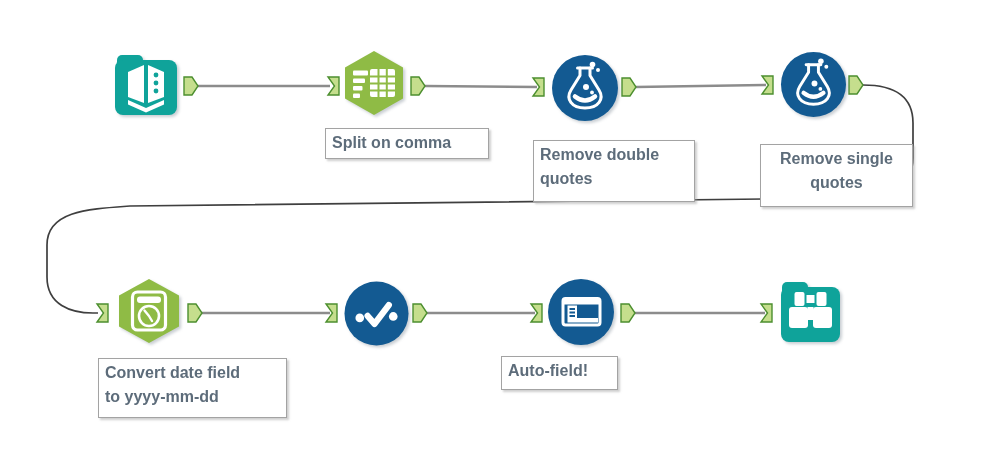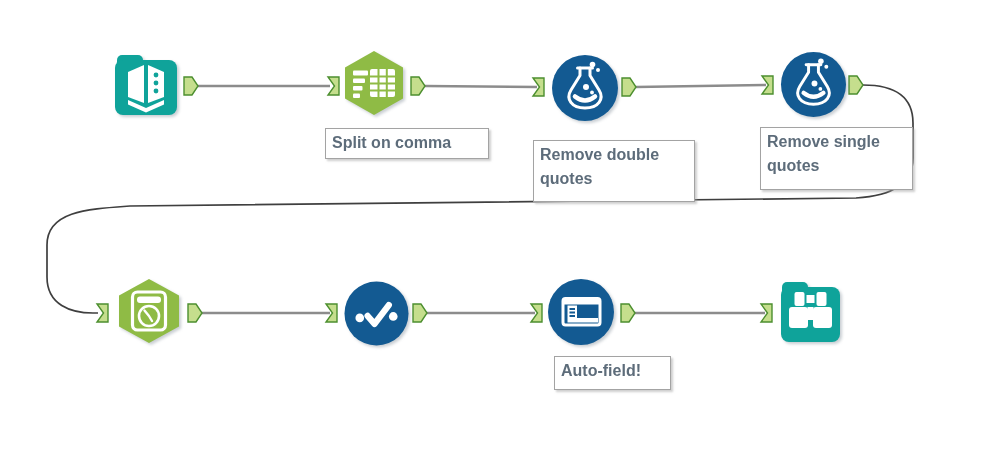--- a/index.html
+++ b/index.html
@@ -31,24 +31,24 @@
     overflow:hidden;
   }
   
   .t1{left:112px; top:53px;}  .t2{left:341px; top:50px;}
   .t3{left:551px; top:54px;}  .t4{left:780px; top:51px;}
   .t5{left:115px; top:278px;} .t6{left:344px; top:281px;}
   .t7{left:547px; top:278px;} .t8{left:778px; top:280px;}
   
   .l1{left:325px; top:128px; width:164px; height:31px;}
   .l2{left:533px; top:140px; width:162px; height:62px;}
-  .l3{left:760px; top:127px; width:153px; height:63px;}
+  .l3{left:760px; top:144px; width:153px; height:63px;text-align:center;}
   .l4{left:98px;  top:358px; width:189px; height:60px;}
   .l5{left:325px; top:355px; width:145px; height:63px;}
-  .l6{left:554px; top:356px; width:117px; height:34px;}
+  .l6{left:501px; top:356px; width:117px; height:34px;}
 </style>
 </head>
 <body>
 
 <div class="canvas">
 
   <svg class="wires" width="998" height="469" viewBox="0 0 998 469">
     <line x1="198" y1="86" x2="330" y2="86"></line>
     <line x1="425" y1="86" x2="537" y2="87"></line>
     <line x1="636" y1="87" x2="766" y2="85"></line>
@@ -193,15 +193,17 @@
       <rect x="11" y="27" width="19" height="21" rx="3" fill="#fff"></rect>
       <rect x="35" y="27" width="19" height="21" rx="3" fill="#fff"></rect>
     </svg>
   </div>
 
   <div class="anno l1">Split on comma</div>
   <div class="anno l2">Remove double
 quotes</div>
   <div class="anno l3">Remove single
 quotes</div>
+  <div class="anno l4">Convert date field
+to yyyy-mm-dd</div>
   <div class="anno l6">Auto-field!</div>
 
 </div>
 
 </body></html>

